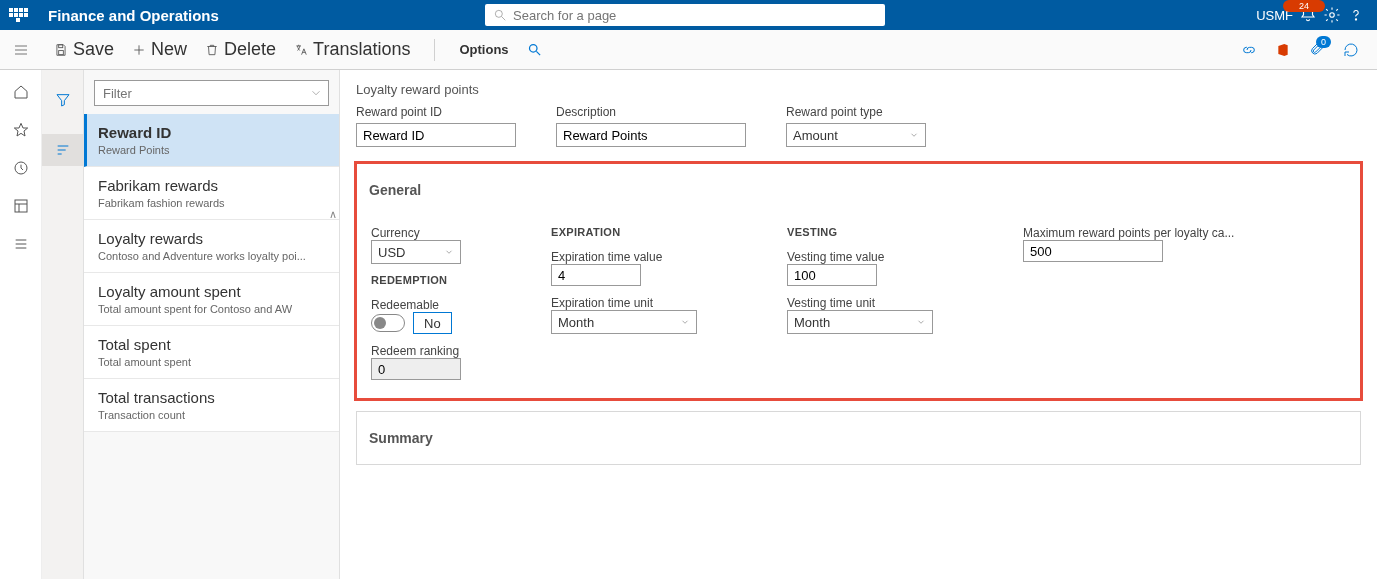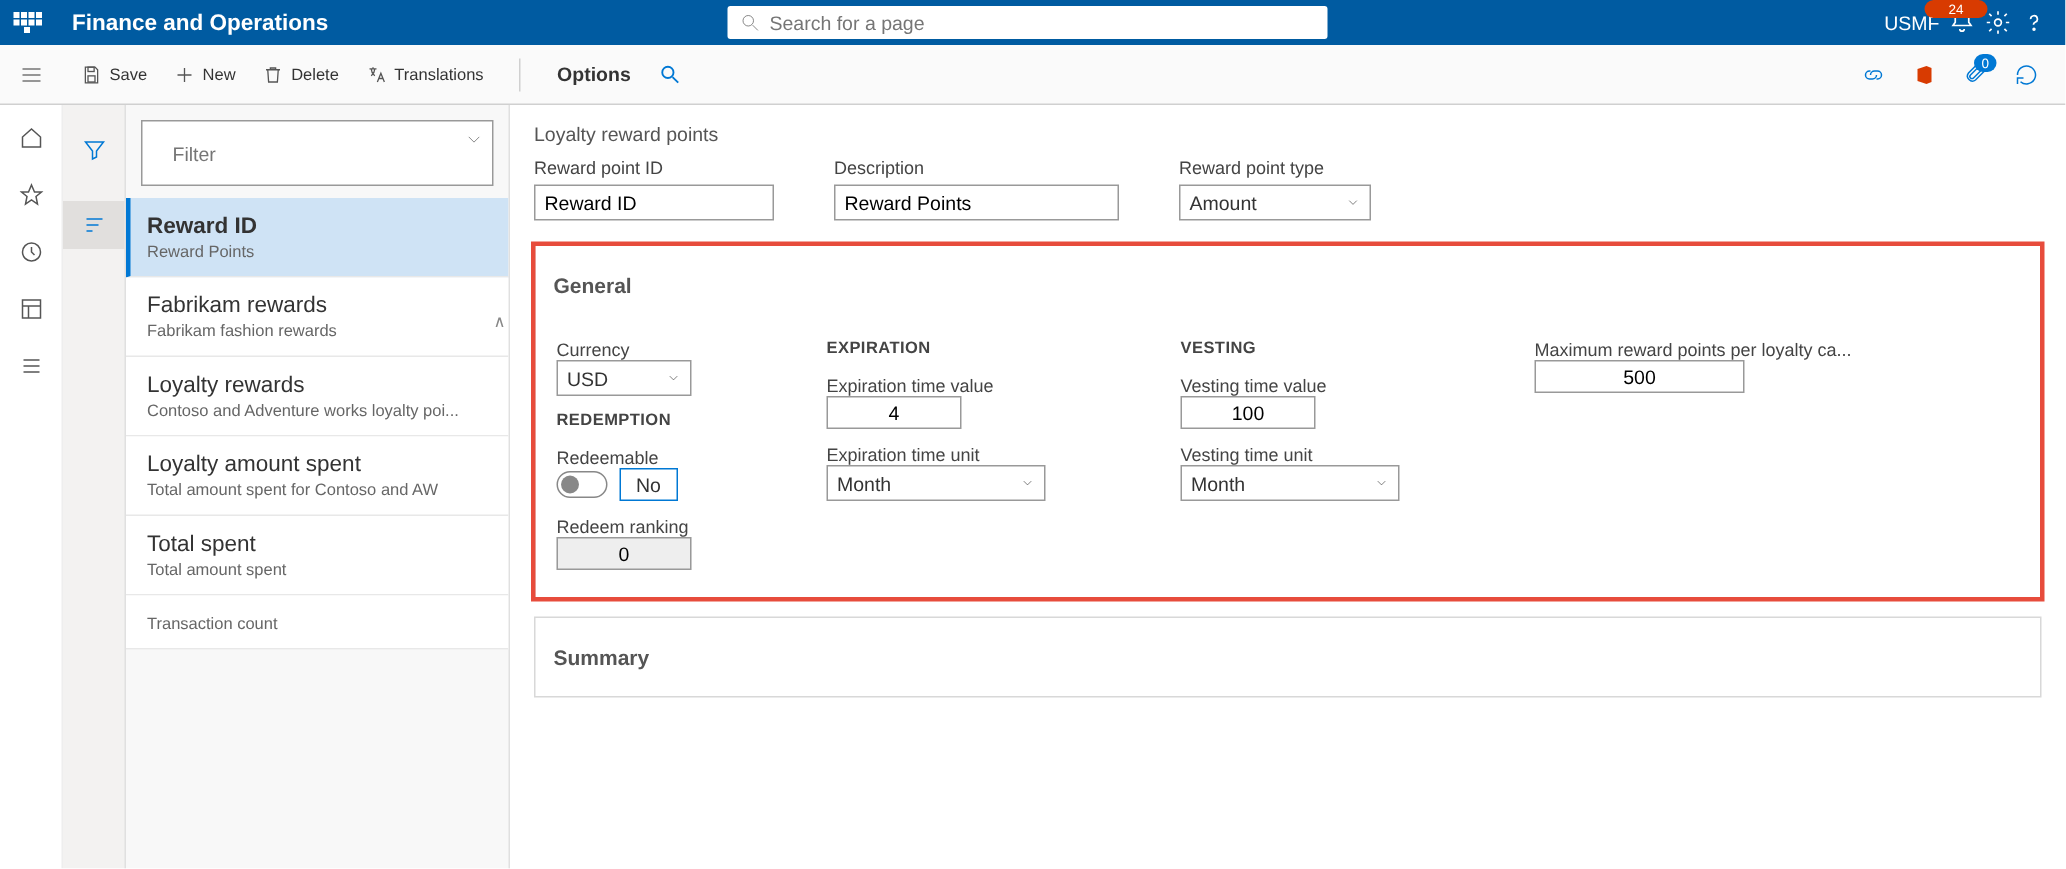--- a/index.html
+++ b/index.html
@@ -17,70 +17,70 @@
 .top-right .entity { font-size: 13px; }
 .bell-wrap { position: relative; }
 .bell-wrap .badge { position: absolute; top: -5px; right: -8px; background: #d83b01; color:#fff; font-size: 9px; border-radius: 8px; padding: 0 16px; line-height: 12px; }
 .ticon { width: 18px; height: 18px; stroke: #fff; fill: none; stroke-width: 1.5; cursor: pointer; }
 
 
 .action-bar { height: 40px; border-bottom: 1px solid #d0d0d0; display: flex; align-items: center; background: #fafafa; }
 .action-bar .pad-left { width: 42px; display:flex; align-items:center; justify-content:center; }
 .action-bar .pad-left svg { width:16px; height:16px; stroke:#333; cursor:pointer;}
 .action-group { display: flex; align-items: center; gap: 18px; padding: 0 12px; }
-.action-item { display: flex; align-items: center; gap: 5px; color: #333; cursor: pointer; font-size: 11px; }
+.action-item { display: flex; align-items: center; gap: 5px; color: #333; cursor: pointer; font-size: 18px; }
 .action-item svg { width: 14px; height: 14px; stroke: #555; fill: none; stroke-width: 1.5; }
 .divider { width: 1px; height: 22px; background: #d0d0d0; margin: 0 6px; }
 .options-lbl { font-weight: 600; color: #333; }
 .action-right { margin-left: auto; display: flex; align-items: center; gap: 18px; padding-right: 18px; }
 .action-right svg { width:16px; height:16px; stroke:#0078d4; fill:none; stroke-width:1.5; cursor:pointer;}
 .pill { background:#0078d4; color:#fff; font-size:9px; border-radius:8px; padding:0 5px; position:absolute; top:-4px; right:-6px; line-height:12px;}
 .relpos { position:relative; }
 
 
 .main { display: flex; height: calc(579px - 70px); }
 .rail { width: 42px; background: #fff; border-right: 1px solid #eee; display: flex; flex-direction: column; align-items: center; padding-top: 14px; gap: 22px; }
 .rail svg { width: 16px; height: 16px; stroke: #555; fill: none; stroke-width: 1.5; cursor: pointer; }
 .filter-rail { width: 42px; background: #f3f2f1; border-right: 1px solid #e0e0e0; display:flex; flex-direction:column; align-items:center; padding-top:14px; gap:18px;}
 .filter-rail .ftab { width:100%; height:32px; display:flex; align-items:center; justify-content:center; cursor:pointer;}
 .filter-rail .ftab.active { background:#e1dfdd; }
 .filter-rail svg { width:16px; height:16px; stroke:#0078d4; fill:none; stroke-width:1.5;}
 
 
 .list-panel { width: 256px; border-right: 1px solid #e0e0e0; background: #f8f8f8; display:flex; flex-direction:column; position:relative;}
 .list-panel .filter-input { margin: 10px 10px 8px 10px; }
-.list-panel .filter-input input { width: 100%; height: 44px; border: 1px solid #999; padding: 0 24px 0 20px; font-size: 13px; outline:none; }
+.list-panel .filter-input input { width: 100%; height: 26px; border: 1px solid #999; padding: 0 24px 0 8px; font-size: 13px; outline:none; }
 .list-panel .filter-input { position:relative;}
 .list-panel .filter-input svg { position:absolute; right:6px; top:6px; width:14px; height:14px; stroke:#777;}
 .list { flex:1; overflow-y:auto; }
 .list-item { padding: 10px 14px 10px 14px; border-bottom: 1px solid #e8e8e8; background:#fff; cursor:pointer;}
 .list-item .li-title { font-size: 15px; color: #333; }
 .list-item .li-sub { font-size: 11px; color: #666; margin-top: 3px; white-space:nowrap; overflow:hidden; text-overflow:ellipsis;}
 .list-item.selected { background: #cfe3f5; border-left: 3px solid #0078d4; padding-left:11px;}
 .list-item.selected .li-title { font-weight: 600; }
 .scroll-hint { position:absolute; right:2px; top:138px; color:#888; font-size:11px;}
 
 
 .content { flex:1; padding: 12px 16px; overflow:auto; background:#fff;}
 .page-head { font-size: 13px; color: #555; margin-bottom: 8px; }
 .field-row { display:flex; gap: 40px; margin-bottom: 16px; }
 .fld label { display:block; font-size: 12px; color:#444; margin-bottom:4px;}
 .fld input, .fld select, .fld .selectlike { height: 24px; border:1px solid #999; padding: 0 6px; font-size:13px; background:#fff;}
 .fld input { width: 160px; }
-.selectlike { width:128px; display:flex; align-items:center; justify-content:space-between; cursor:pointer;}
+.selectlike { width:140px; display:flex; align-items:center; justify-content:space-between; cursor:pointer;}
 .selectlike svg { width:10px; height:10px; stroke:#333; fill:none;}
 
 .section { border:1px solid #d8d8d8; margin-bottom: 12px;}
 .section.highlight { outline: 3px solid #e74c3c; outline-offset:-1px;}
 .section-header { padding: 18px 12px; font-weight:600; color:#555; cursor:pointer; font-size:14px;}
 .section-body { padding: 10px 14px 18px 14px; display:flex; gap: 90px;}
 .col { display:flex; flex-direction:column; gap: 10px; }
 .group-head { font-size:11px; font-weight:700; color:#444; letter-spacing:0.3px; margin-bottom:2px;}
 .small-label { font-size:12px; color:#444;}
-.num-input { width: 90px; height:22px; border:1px solid #999; text-align:center; padding:0 6px; font-size:13px;}
+.num-input { width: 90px; height:22px; border:1px solid #999; text-align:left; padding:0 6px; font-size:13px;}
 .num-input.wide { width:140px;}
 .ro-input { background:#eee; }
 .blue-border { border-color:#0078d4;}
 .unit-select { width: 146px; height:24px; border:1px solid #999; display:flex; align-items:center; justify-content:space-between; padding:0 6px; cursor:pointer; background:#fff;}
 .unit-select svg{width:10px;height:10px;stroke:#333;fill:none;}
 
 
 .toggle-wrap { display:flex; align-items:center; gap:8px;}
 .toggle { width:34px; height:18px; border:1px solid #888; border-radius:9px; position:relative; background:#fff; cursor:pointer;}
 .toggle .knob { width:12px; height:12px; background:#888; border-radius:50%; position:absolute; top:2px; left:2px;}
@@ -255,20 +255,21 @@
       </div>
       <div class="list-item">
         <div class="li-title">Loyalty amount spent</div>
         <div class="li-sub">Total amount spent for Contoso and AW</div>
       </div>
       <div class="list-item">
         <div class="li-title">Total spent</div>
         <div class="li-sub">Total amount spent</div>
       </div>
       <div class="list-item">
+        <div class="li-title">Total transactions</div>
         <div class="li-sub">Transaction count</div>
       </div>
     </div>
     <span class="scroll-hint">∧</span>
   </div>
 
   <div class="content">
     <div class="page-head">Loyalty reward points</div>
     <div class="field-row">
       <div class="fld">

